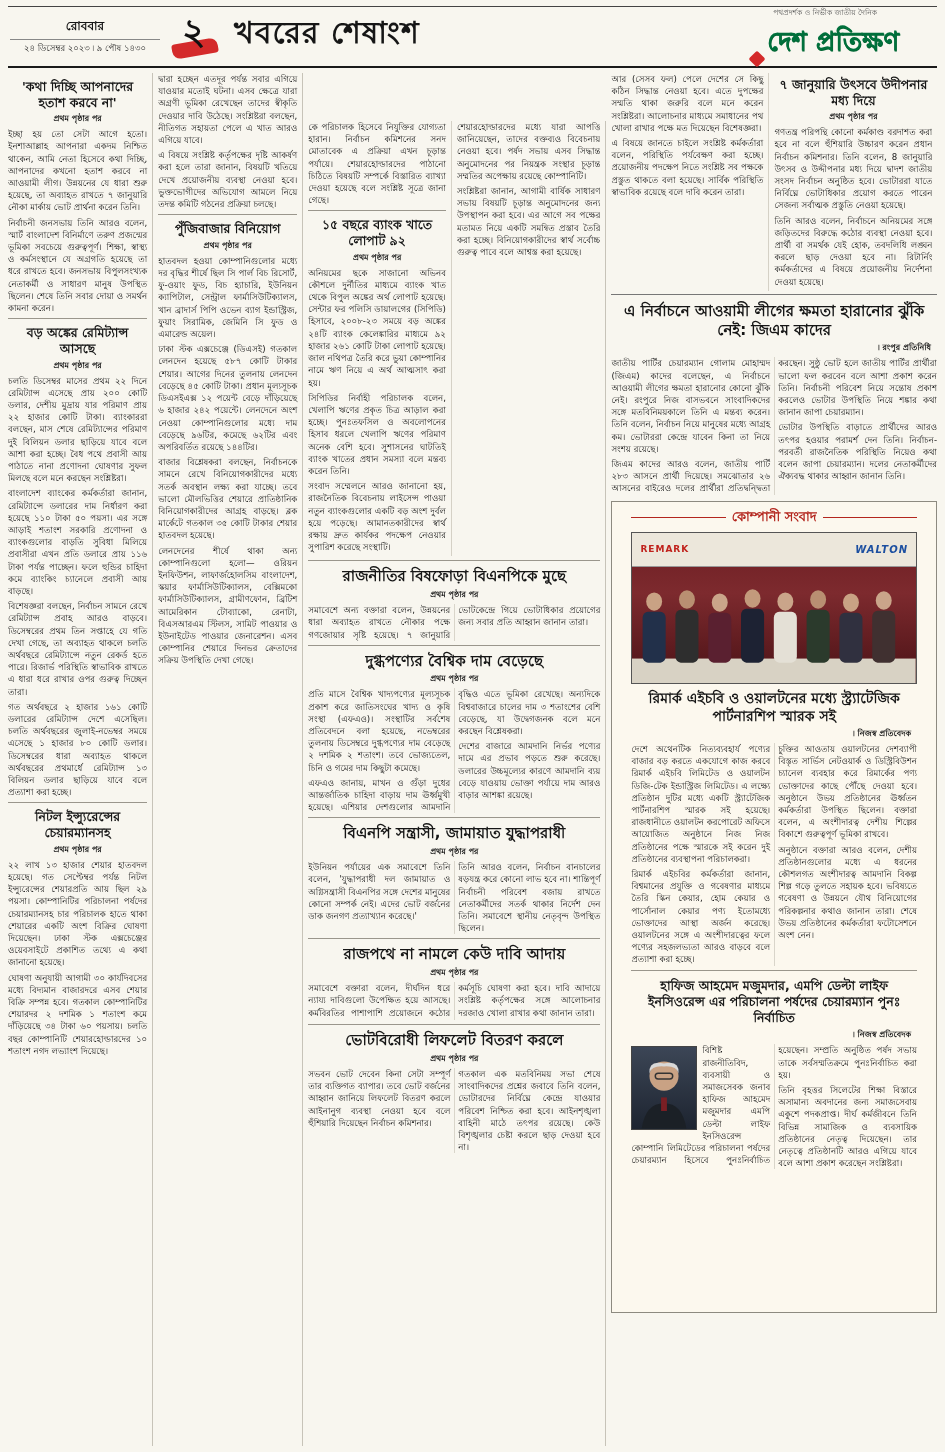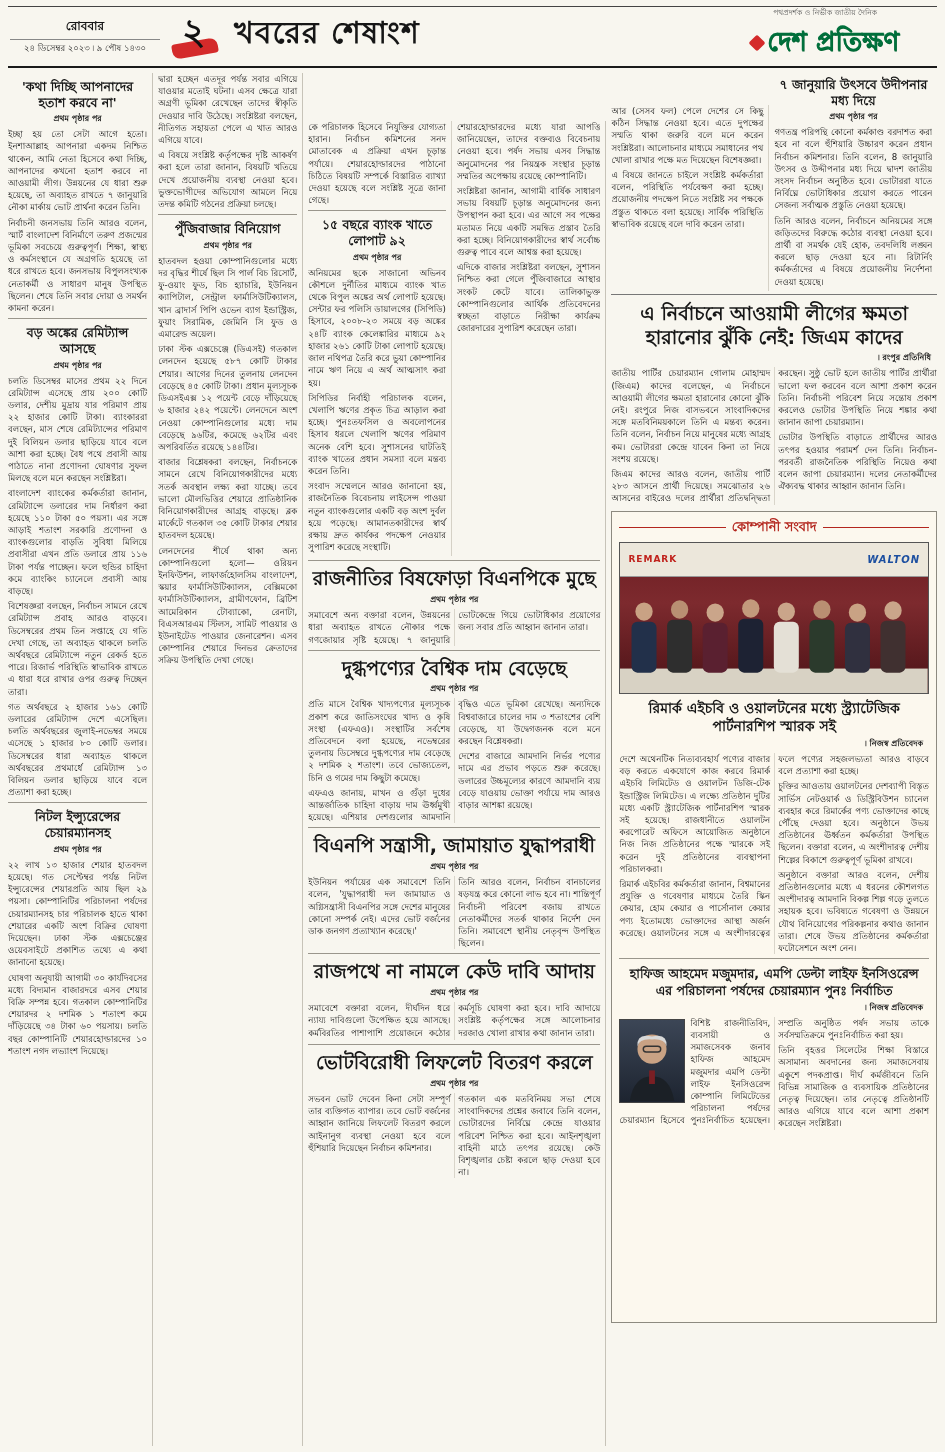--- a/index.html
+++ b/index.html
@@ -25,49 +25,49 @@
   .pagenum .ribbon {
     position:absolute; left:4px; bottom:6px; width:46px; height:15px;
     background:#d42a2a; transform:rotate(-10deg); border-radius:3px 8px 3px 8px;
   }
   .pagenum .num {
     position:absolute; left:14px; top:0; font-size:36px; font-weight:bold; color:#111; line-height:1.2;
   }
   .sectitle { flex:1; font-size:30px; font-weight:bold; letter-spacing:1px; padding-bottom:2px; }
   .masthead { width:220px; text-align:center; align-self:center; }
   .masthead .tagline { font-size:7.5px; color:#555; margin-bottom:2px; }
-  .mhrow { display:flex; align-items:center; justify-content:center; gap:4px; }
+  .mhrow { display:flex; align-items:flex-end; justify-content:center; gap:4px; }
   .mhmark { width:12px; height:12px; background:#d42a2a; transform:rotate(45deg); border-radius:2px; display:inline-block; }
   .mhname { font-size:26px; font-weight:bold; color:#00703c; text-shadow:0.5px 0.5px 0 #063; white-space:nowrap; }
   
   .content { display:flex; gap:5px; padding-top:5px; height:1378px; overflow:hidden; }
   .c { overflow:hidden; }
   .c1,.c2 { width:147px; border-right:1px solid #c7c3b8; padding-right:5px; }
   .mid { width:302px; border-right:1px solid #c7c3b8; padding-right:5px;margin-top:48px; }
   .right { width:330px; }
   p.b { font-size:8.6px; line-height:1.42; text-align:justify; margin-bottom:3px; }
   h3.hl { font-size:12.5px; font-weight:bold; text-align:center; line-height:1.25; margin:4px 0 2px; }
-  h3.hl.big { font-size:19px; }
+  h3.hl.big { font-size:15px; }
   .byline { font-size:8px; font-weight:bold; text-align:center; margin-bottom:3px; color:#111; }
   .byline.rep { text-align:right; padding-right:6px; }
   .art { border-top:1px solid #9a968c; margin-top:4px; padding-top:2px; }
   .art.first { border-top:none; margin-top:0; }
   .mid-top { display:flex; gap:5px; }
   .mid-sub { width:148px; overflow:hidden; }
   .mid-sub.lft { border-right:1px solid #d5d1c6; padding-right:5px; }
   .cols2 { column-count:2; column-gap:8px; column-rule:1px solid #d9d5ca; }
   .right-top { display:flex; gap:5px; margin-bottom:3px; }
   .r-sub { width:158px; overflow:hidden; }
-  .r-sub.lft { border-right:1px solid #d5d1c6; padding-right:5px;margin-top:32px; }
+  .r-sub.lft { border-right:1px solid #d5d1c6; padding-right:5px; }
   .gm { border-top:1px solid #777; margin-top:3px; padding-top:3px; }
   .gm h3 { font-size:14px; }
   
   .company-box {
     border:1px solid #8d8a80; background:#fcf8ee; margin-top:6px;
-    padding:4px 7px; height:812px; overflow:hidden;
+    padding:4px 19px; height:812px; overflow:hidden;
   }
   .clabel-row { display:flex; align-items:center; gap:6px; margin:1px 0 4px; }
   .clabel-row .line { flex:1; border-top:1.5px solid #b3261e; }
   .clabel { font-size:13px; font-weight:bold; color:#b3261e; white-space:nowrap; }
   .photo {
     height:152px; border:1px solid #555; position:relative; overflow:hidden;
     background:linear-gradient(180deg,#6c1d22 0%, #7d2a2e 40%, #4a1216 100%);
   }
   .photo-banner {
     height:34px; background:#ece7db; display:flex; align-items:center;
@@ -157,21 +157,20 @@
             <h3 class="hl">১৫ বছরে ব্যাংক খাতে লোপাট ৯২</h3>
             <div class="byline">প্রথম পৃষ্ঠার পর</div>
             <p class="b">অনিয়মের ছকে সাজানো অভিনব কৌশলে দুর্নীতির মাধ্যমে ব্যাংক খাত থেকে বিপুল অঙ্কের অর্থ লোপাট হয়েছে। সেন্টার ফর পলিসি ডায়ালগের (সিপিডি) হিসাবে, ২০০৮-২৩ সময়ে বড় অঙ্কের ২৪টি ব্যাংক কেলেঙ্কারির মাধ্যমে ৯২ হাজার ২৬১ কোটি টাকা লোপাট হয়েছে। জাল নথিপত্র তৈরি করে ভুয়া কোম্পানির নামে ঋণ নিয়ে এ অর্থ আত্মসাৎ করা হয়।</p>
             <p class="b">সিপিডির নির্বাহী পরিচালক বলেন, খেলাপি ঋণের প্রকৃত চিত্র আড়াল করা হচ্ছে। পুনঃতফসিল ও অবলোপনের হিসাব ধরলে খেলাপি ঋণের পরিমাণ অনেক বেশি হবে। সুশাসনের ঘাটতিই ব্যাংক খাতের প্রধান সমস্যা বলে মন্তব্য করেন তিনি।</p>
             <p class="b">সংবাদ সম্মেলনে আরও জানানো হয়, রাজনৈতিক বিবেচনায় লাইসেন্স পাওয়া নতুন ব্যাংকগুলোর একটি বড় অংশ দুর্বল হয়ে পড়েছে। আমানতকারীদের স্বার্থ রক্ষায় দ্রুত কার্যকর পদক্ষেপ নেওয়ার সুপারিশ করেছে সংস্থাটি।</p>
           </article>
         </div>
         <div class="mid-sub">
           <p class="b">শেয়ারহোল্ডারদের মধ্যে যারা আপত্তি জানিয়েছেন, তাদের বক্তব্যও বিবেচনায় নেওয়া হবে। পর্ষদ সভায় এসব সিদ্ধান্ত অনুমোদনের পর নিয়ন্ত্রক সংস্থার চূড়ান্ত সম্মতির অপেক্ষায় রয়েছে কোম্পানিটি।</p>
           <p class="b">সংশ্লিষ্টরা জানান, আগামী বার্ষিক সাধারণ সভায় বিষয়টি চূড়ান্ত অনুমোদনের জন্য উপস্থাপন করা হবে। এর আগে সব পক্ষের মতামত নিয়ে একটি সমন্বিত প্রস্তাব তৈরি করা হচ্ছে। বিনিয়োগকারীদের স্বার্থ সর্বোচ্চ গুরুত্ব পাবে বলে আশ্বস্ত করা হয়েছে।</p>
-          <p class="b">এদিকে বাজার সংশ্লিষ্টরা বলছেন, সুশাসন নিশ্চিত করা গেলে পুঁজিবাজারে আস্থার সংকট কেটে যাবে। তালিকাভুক্ত কোম্পানিগুলোর আর্থিক প্রতিবেদনের স্বচ্ছতা বাড়াতে নিরীক্ষা কার্যক্রম জোরদারের সুপারিশ করেছেন তারা।</p>
         </div>
       </div>
 
       <article class="art">
         <h3 class="hl big">রাজনীতির বিষফোড়া বিএনপিকে মুছে</h3>
         <div class="byline">প্রথম পৃষ্ঠার পর</div>
         <div class="cols2">
           <p class="b">সমাবেশে অন্য বক্তারা বলেন, উন্নয়নের ধারা অব্যাহত রাখতে নৌকার পক্ষে গণজোয়ার সৃষ্টি হয়েছে। ৭ জানুয়ারি ভোটকেন্দ্রে গিয়ে ভোটাধিকার প্রয়োগের জন্য সবার প্রতি আহ্বান জানান তারা।</p>
         </div>
       </article>

